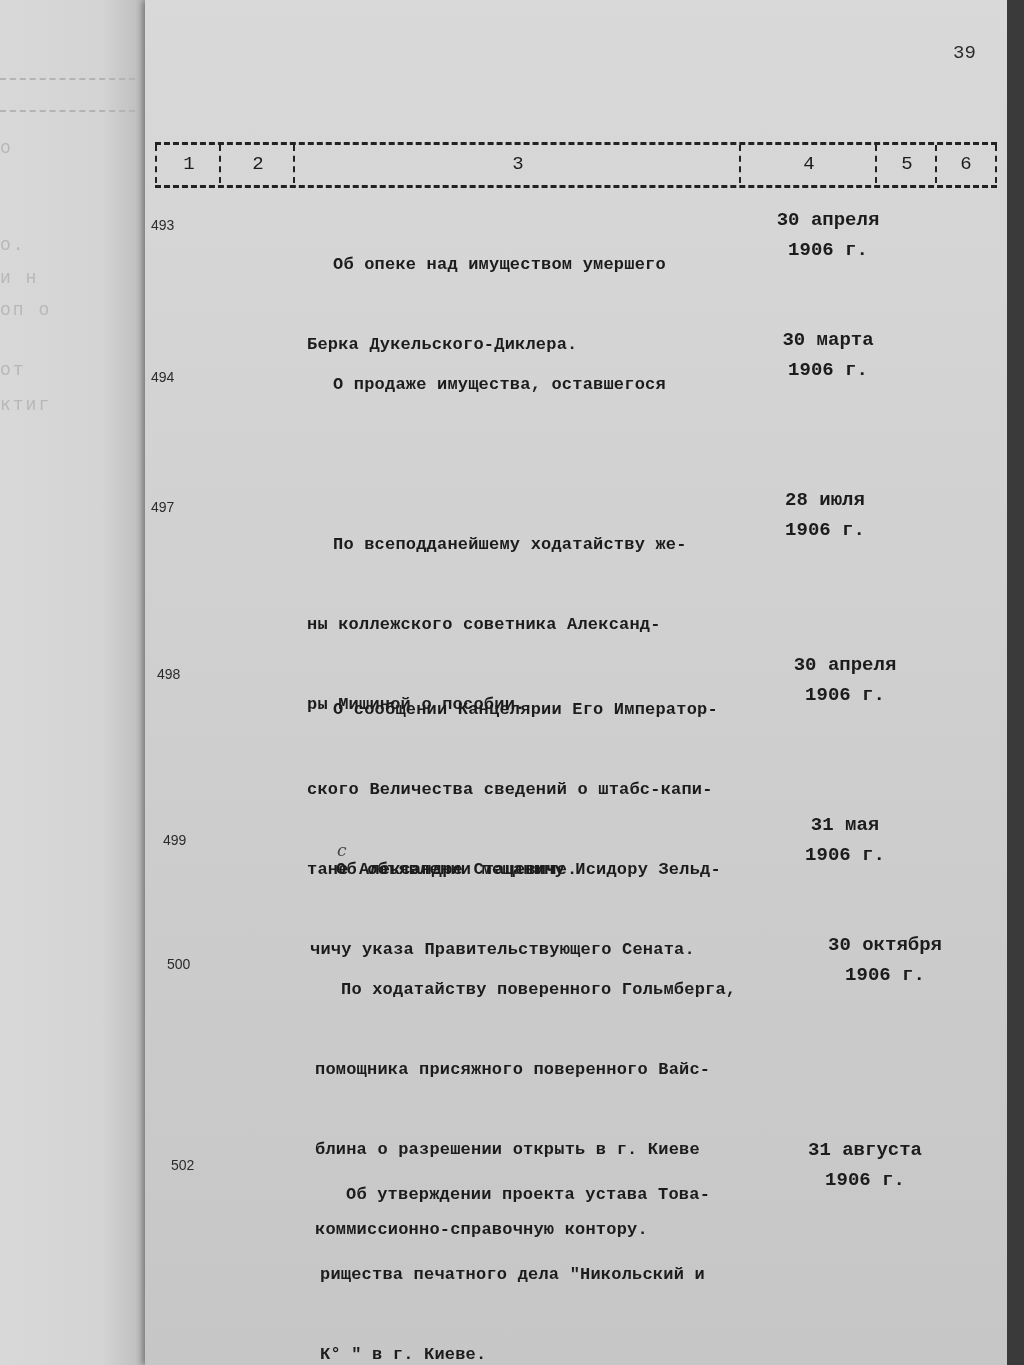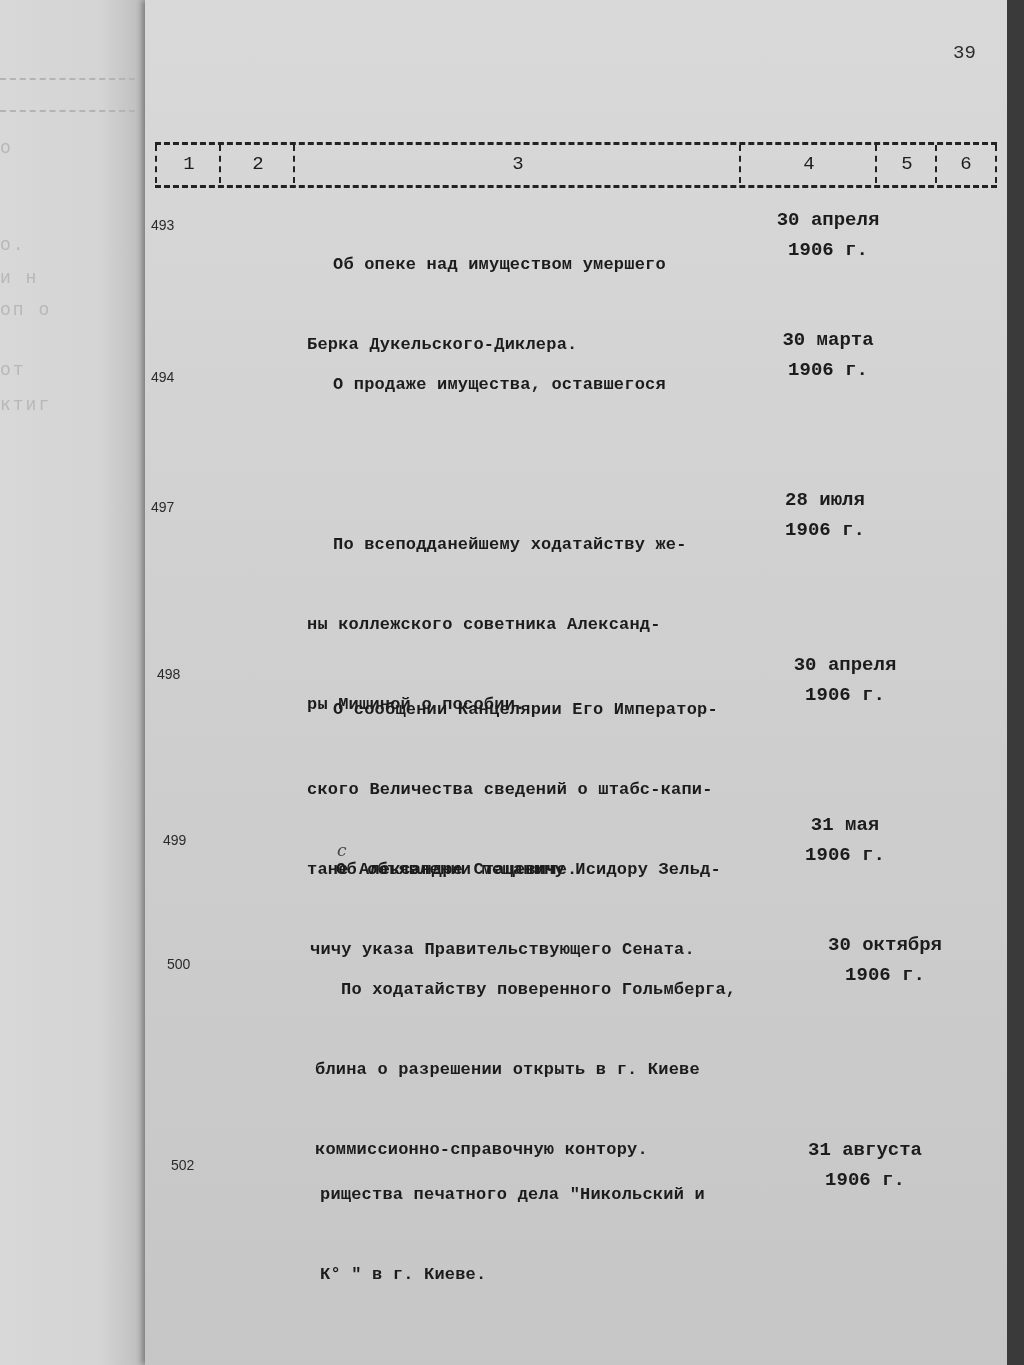--- a/index.html
+++ b/index.html
@@ -149,32 +149,34 @@
     <div class="entry-date" style="top:0;left:640px;width:120px;">
       <div>31 мая</div>
       <div>1906 г.</div>
     </div>
   </div>
 
   <div class="entry" style="top:930px;">
     <div class="entry-num" style="top:26px;left:22px;">500</div>
     <div class="entry-title" style="top:0;left:170px;width:490px;">
       <span class="line indent">По ходатайству поверенного Гольмберга,</span>
+      <span class="line">помощника присяжного поверенного Вайс-</span>
       <span class="line">блина о разрешении открыть в г. Киеве</span>
       <span class="line">коммиссионно-справочную контору.</span>
     </div>
     <div class="entry-date" style="top:0;left:660px;width:160px;">
       <div>30 октября</div>
       <div>1906 г.</div>
     </div>
   </div>
 
   <div class="entry" style="top:1135px;">
     <div class="entry-num" style="top:22px;left:26px;">502</div>
     <div class="entry-title" style="top:0;left:175px;width:470px;">
+      <span class="line indent">Об утверждении проекта устава Това-</span>
       <span class="line">рищества печатного дела "Никольский и</span>
       <span class="line">К° " в г. Киеве.</span>
     </div>
     <div class="entry-date" style="top:0;left:640px;width:160px;">
       <div>31 августа</div>
       <div>1906 г.</div>
     </div>
   </div>
 </div>
 

